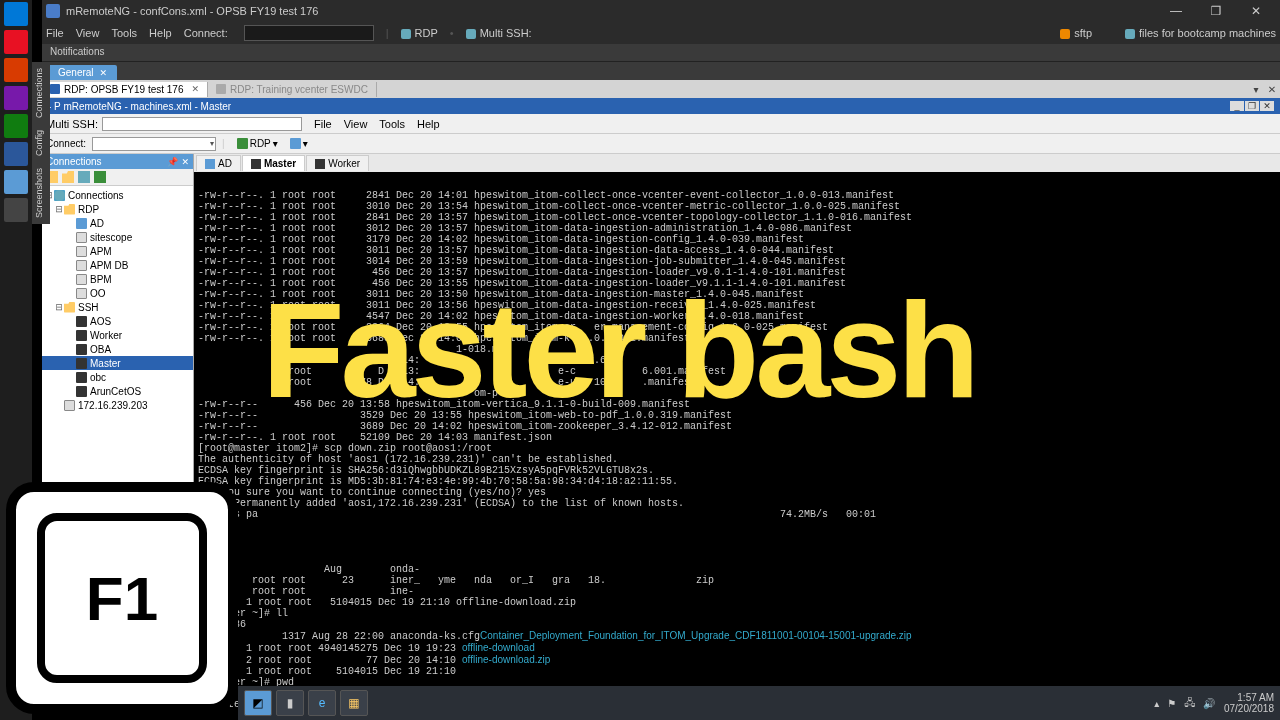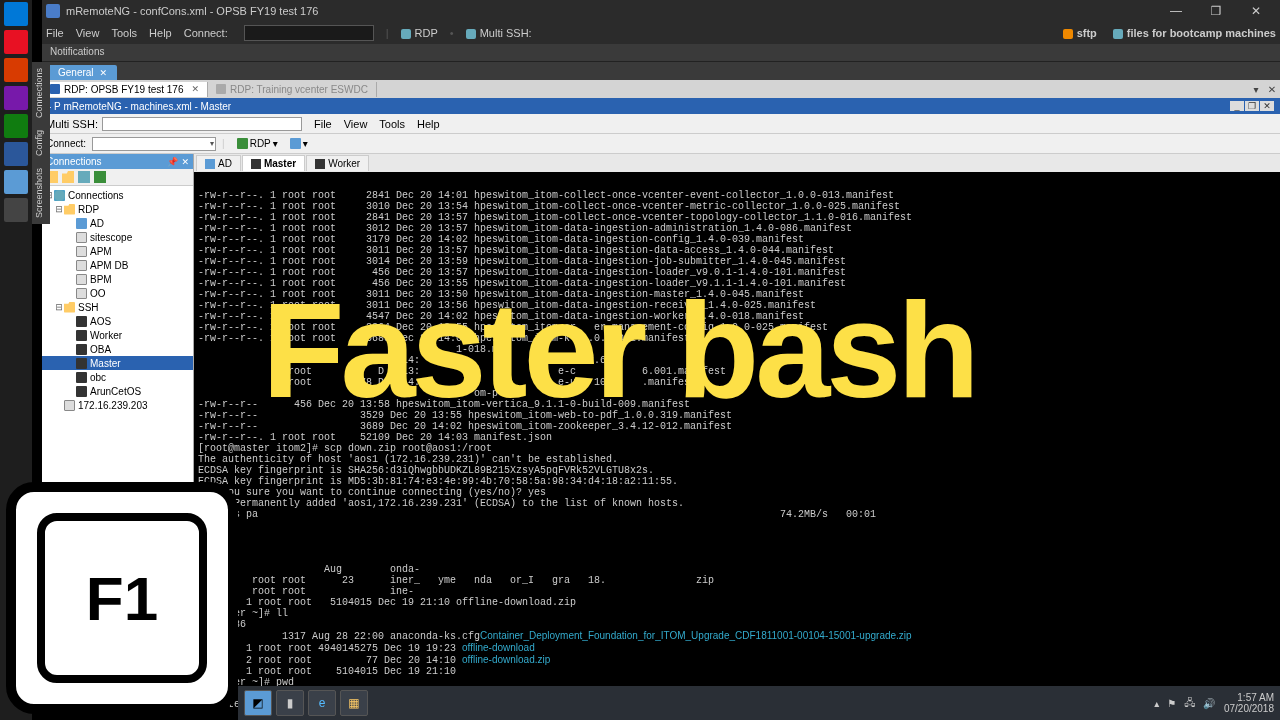--- a/index.html
+++ b/index.html
@@ -6,21 +6,21 @@
 body { background: #000; width: 1280px; height: 720px; overflow: hidden; position: relative; }
 
 .titlebar { background: #2b2b2b; height: 22px; display: flex; align-items: center; padding: 0 4px; color: #ccc; font-size: 11px; }
 .titlebar .icon { width: 14px; height: 14px; background: #4a7dc9; margin-right: 6px; border-radius: 2px; }
 .titlebar .title { flex: 1; }
 .titlebar .winbtn { width: 40px; height: 22px; display: flex; align-items: center; justify-content: center; color: #ccc; font-size: 12px; }
 
 .menubar { background: #2b2b2b; height: 22px; display: flex; align-items: center; padding: 0 4px; color: #ccc; font-size: 11px; gap: 12px; }
 .menubar .connect-box { background: #1a1a1a; border: 1px solid #555; width: 130px; height: 16px; margin-left: 4px; }
 .menubar .sep { color: #555; }
-.menubar .right { margin-left: auto; display: flex; gap: 16px; font-weight: bold; }
+.menubar .right { margin-left: auto; display: flex; gap: 33px; }
 .menubar .mitem .micon { display:inline-block; width:10px; height:10px; background:#6ab; border-radius:2px; margin-right:4px; vertical-align:middle;}
 
 .notif-bar { background: #3a3a3a; height: 18px; color: #ccc; font-size: 10px; padding: 2px 8px; border-bottom: 1px solid #222; }
 
 .tab-row { background: #3a3a3a; height: 18px; display: flex; align-items: end; padding-left: 6px; }
 .tab-row .tab { background: #5b9bd5; color: #fff; font-size: 10px; padding: 2px 10px; border-radius: 2px 2px 0 0; margin-right: 2px; display:flex; align-items:center; gap:6px;}
 .tab-row .tab .x { font-size:9px; }
 
 .doc-tabs { background: #d4d4d4; height: 18px; display: flex; align-items: center; font-size: 10px; }
 .doc-tabs .doctab { padding: 2px 8px; display: flex; align-items: center; gap: 4px; border-right: 1px solid #aaa; }

